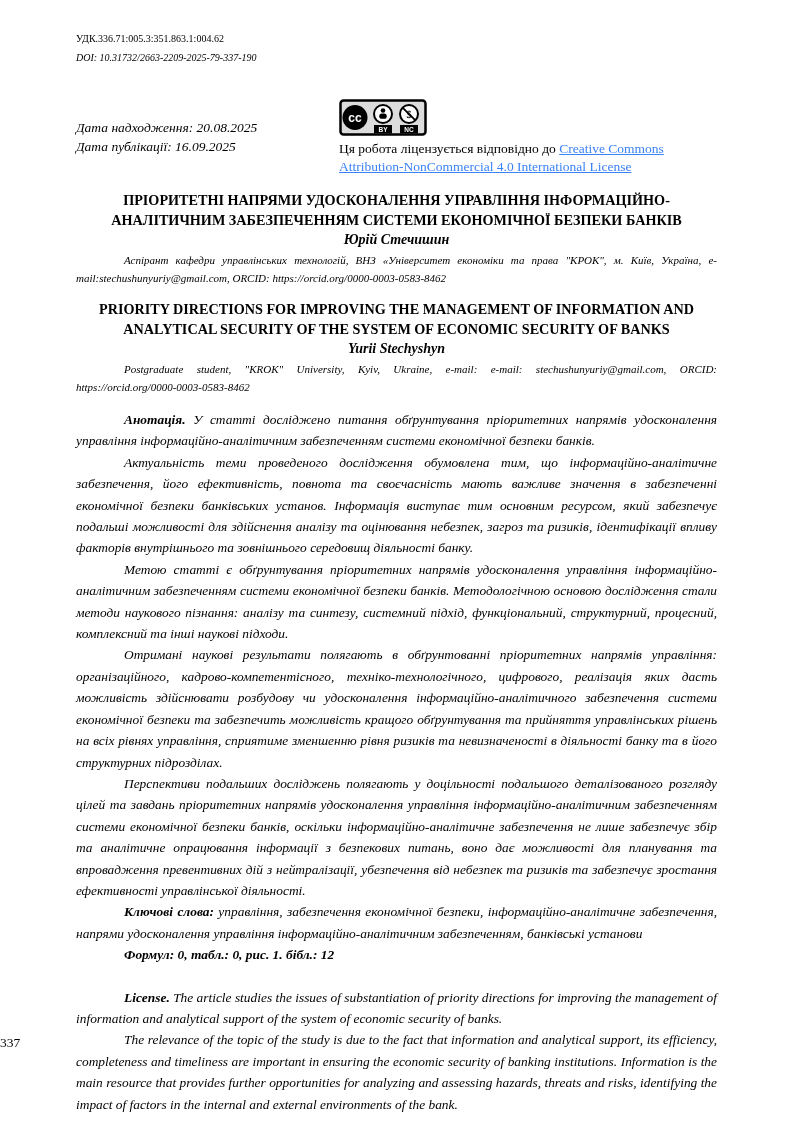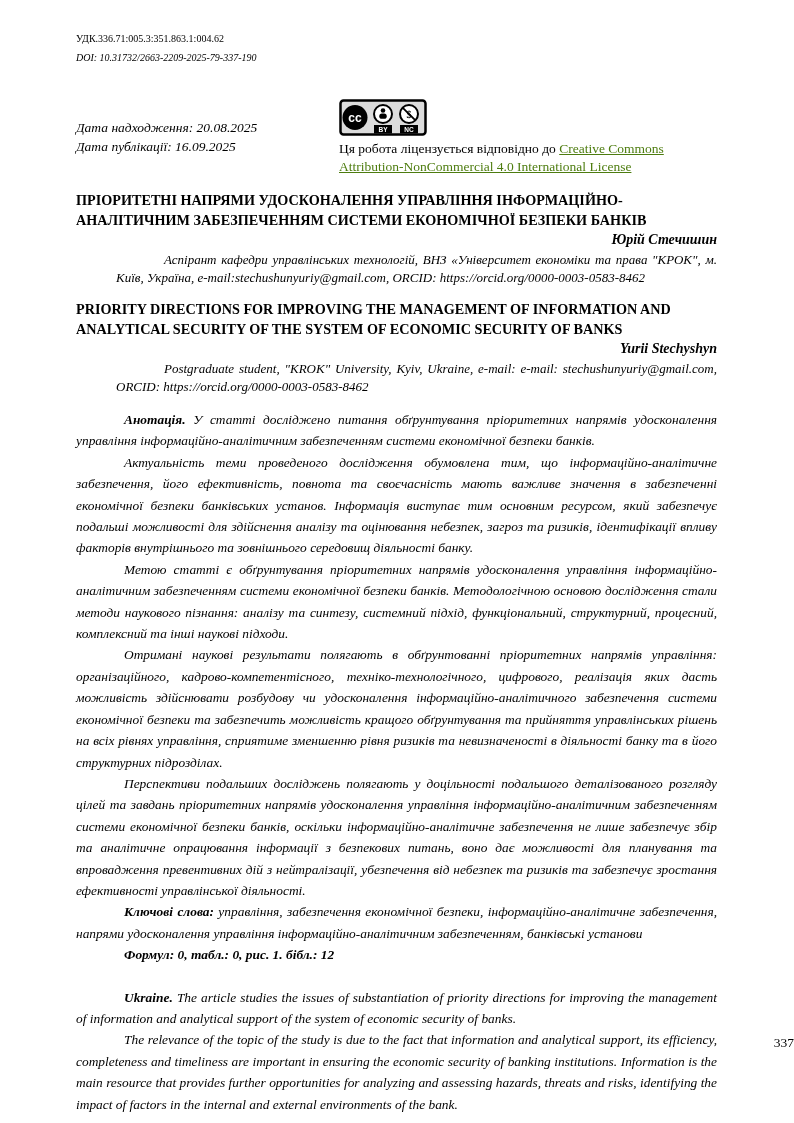--- a/index.html
+++ b/index.html
@@ -13,38 +13,38 @@
     font-family:"Liberation Serif","DejaVu Serif",serif;
     overflow:hidden;
   }
   .header-block { text-align:center; font-size:13.5px; line-height:17.5px; margin-bottom:16px; }
   .udk-block { font-size:10px; line-height:18.5px; margin-bottom:32px; }
   .doi-line { font-style:italic; }
   .meta-row { display:flex; align-items:center; margin-bottom:16px; }
   .dates-col { width:263px; flex:0 0 263px; font-style:italic; font-size:13.5px; line-height:19px; }
   .license-col { flex:1 1 auto; font-size:13.5px; line-height:17.5px; }
   .cc-badge { display:block; margin-bottom:4px; }
-  .license-text a { color:#4d7c0f; text-decoration:underline; }
-  .title { font-weight:bold; font-size:14.2px; line-height:19.5px; }
-  .author { text-align:right; font-weight:bold; font-style:italic; font-size:14px; line-height:18px; margin-top:1px; }
+  .license-text a { color:#3b82f6; text-decoration:underline; }
+  .title { text-align:center; font-weight:bold; font-size:14.2px; line-height:19.5px; }
+  .author { text-align:center; font-weight:bold; font-style:italic; font-size:14px; line-height:18px; margin-top:1px; }
   .affil {
-    font-style:italic; font-size:13px; line-height:18px;
-    text-align:justify; text-indent:48px; margin-top:2px; margin-bottom:13px;margin-left:40px;
+    font-style:italic; font-size:11px; line-height:18px;
+    text-align:justify; text-indent:48px; margin-top:2px; margin-bottom:13px;
   }
   .title-en { margin-top:4px; }
   .body-par {
     margin:0; font-style:italic; font-size:13.4px; line-height:21.4px;
     text-align:justify; text-indent:48px;
   }
   .abstract-block { margin-top:12px; }
   .summary-block { margin-top:21px; }
   .lead { font-weight:bold; }
   .page-number {
     position:absolute; bottom:72px; left:0; right:0;
-    text-align:right; font-size:13.5px;
+    text-align:left; font-size:13.5px;
   }
 </style>
 </head>
 <body>
 
 <div class="page">
 
 
   <div class="udk-block">
     <div>УДК.336.71:005.3:351.863.1:004.62</div>
@@ -88,20 +88,20 @@
     <p class="body-par"><b class="lead">Анотація.</b> <span>У статті досліджено питання обґрунтування пріоритетних напрямів удосконалення управління інформаційно-аналітичним забезпеченням системи економічної безпеки банків.</span></p>
     <p class="body-par"><span>Актуальність теми проведеного дослідження обумовлена тим, що інформаційно-аналітичне забезпечення, його ефективність, повнота та своєчасність мають важливе значення в забезпеченні економічної безпеки банківських установ. Інформація виступає тим основним ресурсом, який забезпечує подальші можливості для здійснення аналізу та оцінювання небезпек, загроз та ризиків, ідентифікації впливу факторів внутрішнього та зовнішнього середовищ діяльності банку.</span></p>
     <p class="body-par"><span>Метою статті є обґрунтування пріоритетних напрямів удосконалення управління інформаційно-аналітичним забезпеченням системи економічної безпеки банків. Методологічною основою дослідження стали методи наукового пізнання: аналізу та синтезу, системний підхід, функціональний, структурний, процесний, комплексний та інші наукові підходи.</span></p>
     <p class="body-par"><span>Отримані наукові результати полягають в обґрунтованні пріоритетних напрямів управління: організаційного, кадрово-компетентісного, техніко-технологічного, цифрового, реалізація яких дасть можливість здійснювати розбудову чи удосконалення інформаційно-аналітичного забезпечення системи економічної безпеки та забезпечить можливість кращого обґрунтування та прийняття управлінських рішень на всіх рівнях управління, сприятиме зменшенню рівня ризиків та невизначеності в діяльності банку та в його структурних підрозділах.</span></p>
     <p class="body-par"><span>Перспективи подальших досліджень полягають у доцільності подальшого деталізованого розгляду цілей та завдань пріоритетних напрямів удосконалення управління інформаційно-аналітичним забезпеченням системи економічної безпеки банків, оскільки інформаційно-аналітичне забезпечення не лише забезпечує збір та аналітичне опрацювання інформації з безпекових питань, воно дає можливості для планування та впровадження превентивних дій з нейтралізації, убезпечення від небезпек та ризиків та забезпечує зростання ефективності управлінської діяльності.</span></p>
     <p class="body-par"><b class="lead">Ключові слова:</b> <span>управління, забезпечення економічної безпеки, інформаційно-аналітичне забезпечення, напрями удосконалення управління інформаційно-аналітичним забезпеченням, банківські установи</span></p>
     <p class="body-par"><b class="lead">Формул: 0, табл.: 0, рис. 1. бібл.: 12</b></p>
   </div>
 
   <div class="summary-block">
-    <p class="body-par"><b class="lead">Ukraine.</b> <span>The article studies the issues of substantiation of priority directions for improving the management of information and analytical support of the system of economic security of banks.</span></p>
+    <p class="body-par"><b class="lead">License.</b> <span>The article studies the issues of substantiation of priority directions for improving the management of information and analytical support of the system of economic security of banks.</span></p>
     <p class="body-par"><span>The relevance of the topic of the study is due to the fact that information and analytical support, its efficiency, completeness and timeliness are important in ensuring the economic security of banking institutions. Information is the main resource that provides further opportunities for analyzing and assessing hazards, threats and risks, identifying the impact of factors in the internal and external environments of the bank.</span></p>
 
   </div>
 
   <div class="page-number">337</div>
 
 </div>
 
 </body></html>

